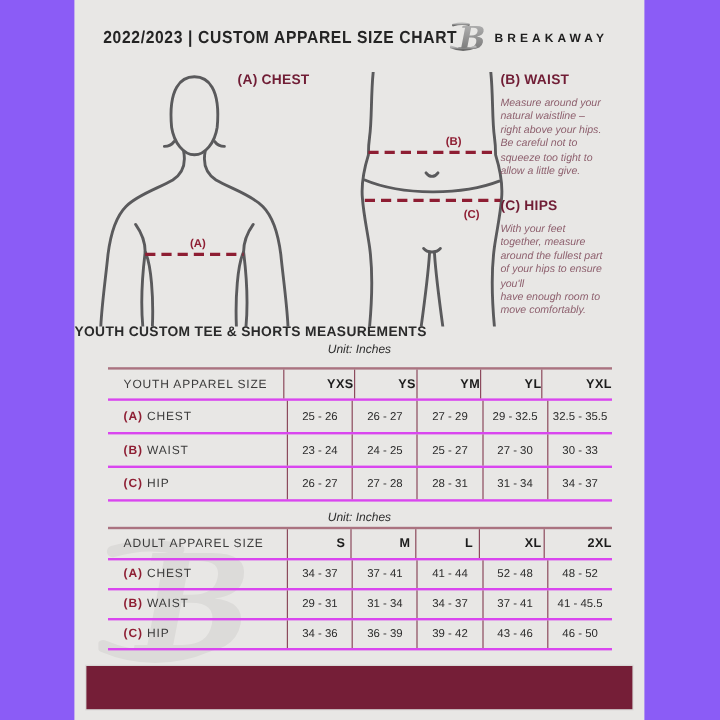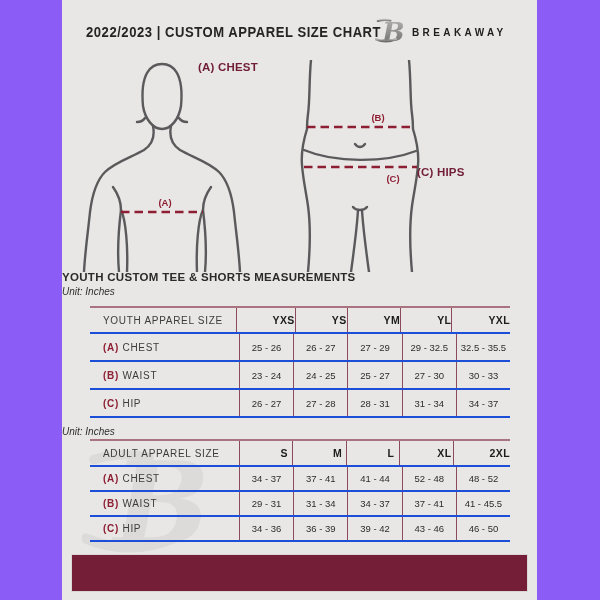--- a/index.html
+++ b/index.html
@@ -22,29 +22,29 @@
   .inst-a{left:136px;top:61px;}
   .inst-b{left:355px;top:61px;}
   .inst-c{left:355px;top:166px;}
   .inst-heading{font-size:11.5px;font-weight:bold;color:#701d35;letter-spacing:.2px;}
   .inst-body{margin-top:7px;font-size:8.8px;font-style:italic;color:#8d5f6d;
     line-height:11.4px;white-space:pre-line;}
 
   
   .sec-title{position:absolute;left:0;width:475px;text-align:left;font-weight:bold;
     font-size:11.5px;color:#2a2a2a;letter-spacing:.3px;}
-  .sec-unit{position:absolute;left:0;width:475px;text-align:left;font-size:10px;
+  .sec-unit{position:absolute;left:0;width:475px;text-align:center;font-size:10px;
     font-style:italic;color:#2e2e2e;}
   .youth-title{top:271px;} .youth-unit{top:286px;}
   .adult-title{top:411px;} .adult-unit{top:426px;}
 
   
   .size-table{position:absolute;left:28px;width:420px;border-top:2px solid #aa7380;}
   .youth-table{top:306px;} .adult-table{top:439px;}
-  .t-row{display:flex;align-items:stretch;border-bottom:2px solid #1d4ed8;}
+  .t-row{display:flex;align-items:stretch;border-bottom:2px solid #d946ef;}
   .youth-table .t-row{height:26px;} .youth-table .t-head{height:24px;}
   .adult-table .t-row{height:23px;}  .adult-table .t-head{height:24px;}
   .t-label{width:136px;padding-left:13px;display:flex;align-items:center;
     font-size:10px;letter-spacing:.7px;color:#3b3b3b;white-space:pre;}
   .t-cell{flex:1;display:flex;align-items:center;justify-content:center;
     border-left:1.5px solid #8c4a5d;font-size:9.5px;color:#2c2c2c;}
   .t-head .t-cell{font-weight:bold;font-size:10.5px;color:#1c1c1c;letter-spacing:.4px;padding-left:36px;}
   .pfx{font-weight:bold;color:#8e1e33;}
 
   
@@ -100,22 +100,38 @@
       </g>
       <path d="M 17,67 L 123,67" stroke="#8e1e33" stroke-width="2.6" stroke-dasharray="8.5 5" fill="none"></path>
       <path d="M 14,107 L 127,107" stroke="#8e1e33" stroke-width="2.6" stroke-dasharray="8.5 5" fill="none"></path>
       <text x="88" y="61" text-anchor="middle" font-size="9.5" font-weight="bold" fill="#8e1e33">(B)</text>
       <text x="103" y="122" text-anchor="middle" font-size="9.5" font-weight="bold" fill="#8e1e33">(C)</text>
     </svg>
 
     <div class="inst inst-a">
       <div class="inst-heading">(A) CHEST</div>
     </div>
+    <div class="inst inst-b">
+      <div class="inst-heading">(B) WAIST</div>
+      <div class="inst-body">Measure around your
+natural waistline –
+right above your hips.
+Be careful not to
+squeeze too tight to
+allow a little give.</div>
+    </div>
     <div class="inst inst-c">
       <div class="inst-heading">(C) HIPS</div>
+      <div class="inst-body">With your feet
+together, measure
+around the fullest part
+of your hips to ensure
+you'll
+have enough room to
+move comfortably.</div>
     </div>
 
     <svg class="watermark" viewBox="0 0 34 32">
       <text x="8" y="27" font-family="DejaVu Serif, serif" font-weight="bold" font-style="italic" font-size="29" fill="#dcdbd9">B</text>
       <path d="M 3,5.5 C 8,4 13,4 17,5" stroke="#dcdbd9" stroke-width="2.4" fill="none" stroke-linecap="round"></path>
       <path d="M 1,25.5 C 8,28.5 16,28.5 23,25.5" stroke="#dcdbd9" stroke-width="2.6" fill="none" stroke-linecap="round"></path>
     </svg>
 
     <div class="sec-title youth-title">YOUTH CUSTOM TEE &amp; SHORTS MEASUREMENTS</div>
     <div class="sec-unit youth-unit">Unit: Inches</div>

